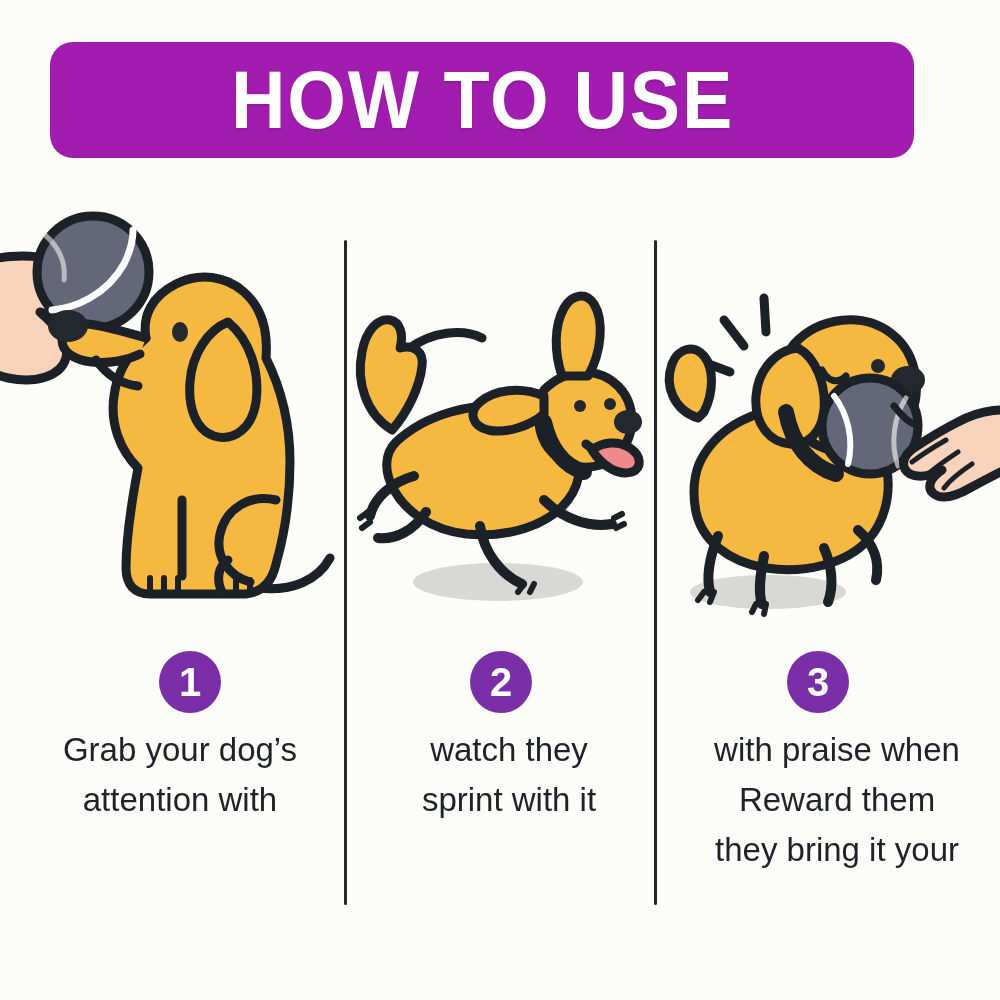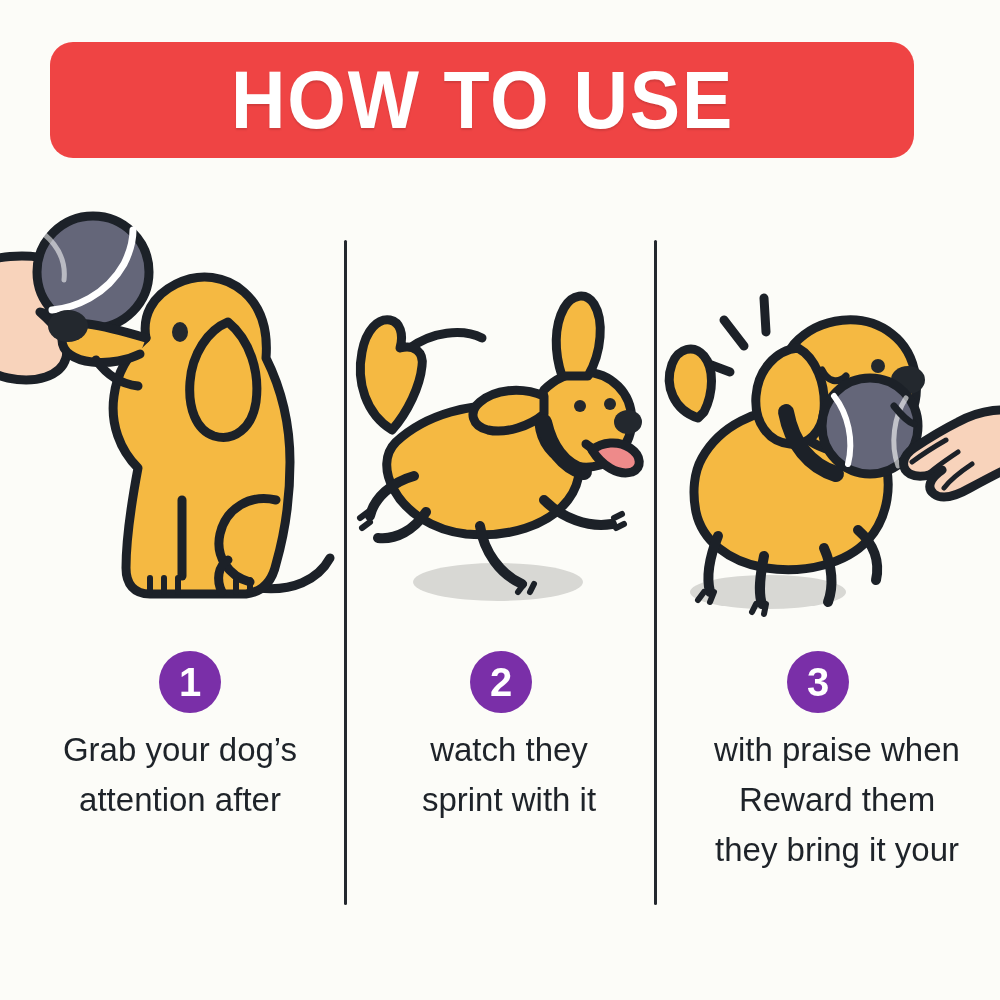--- a/index.html
+++ b/index.html
@@ -9,21 +9,21 @@
     font-family:"Liberation Sans", sans-serif;
     overflow:hidden;
     position:relative;
   }
   #root{position:absolute;inset:0;}
 
   
   .banner{
     position:absolute;
     left:50px;top:42px;width:864px;height:116px;
-    background:#ef4444;
+    background:#a21caf;
     border-radius:23px;
     display:flex;align-items:center;justify-content:center;
   }
   .banner-text{
     color:#ffffff;
     font-size:82px;
     font-weight:bold;
     letter-spacing:2px;
     transform:scaleX(0.92);
     line-height:1;
@@ -147,21 +147,21 @@
         </g>
       </svg>
     </div>
 
     <div class="badge">
       <span class="badge-num">1</span>
     </div>
 
     <div class="caption">
       <span class="line">Grab your dog’s</span>
-      <span class="line">attention after</span>
+      <span class="line">attention with</span>
     </div>
   </div>
 
   <div class="panel" id="panel-2">
 
     <div class="art">
       <svg viewBox="0 0 306 440" xmlns="http://www.w3.org/2000/svg">
 
         <ellipse cx="150" cy="382" rx="85" ry="19" fill="#d8d8d4" stroke="none"></ellipse>
 

